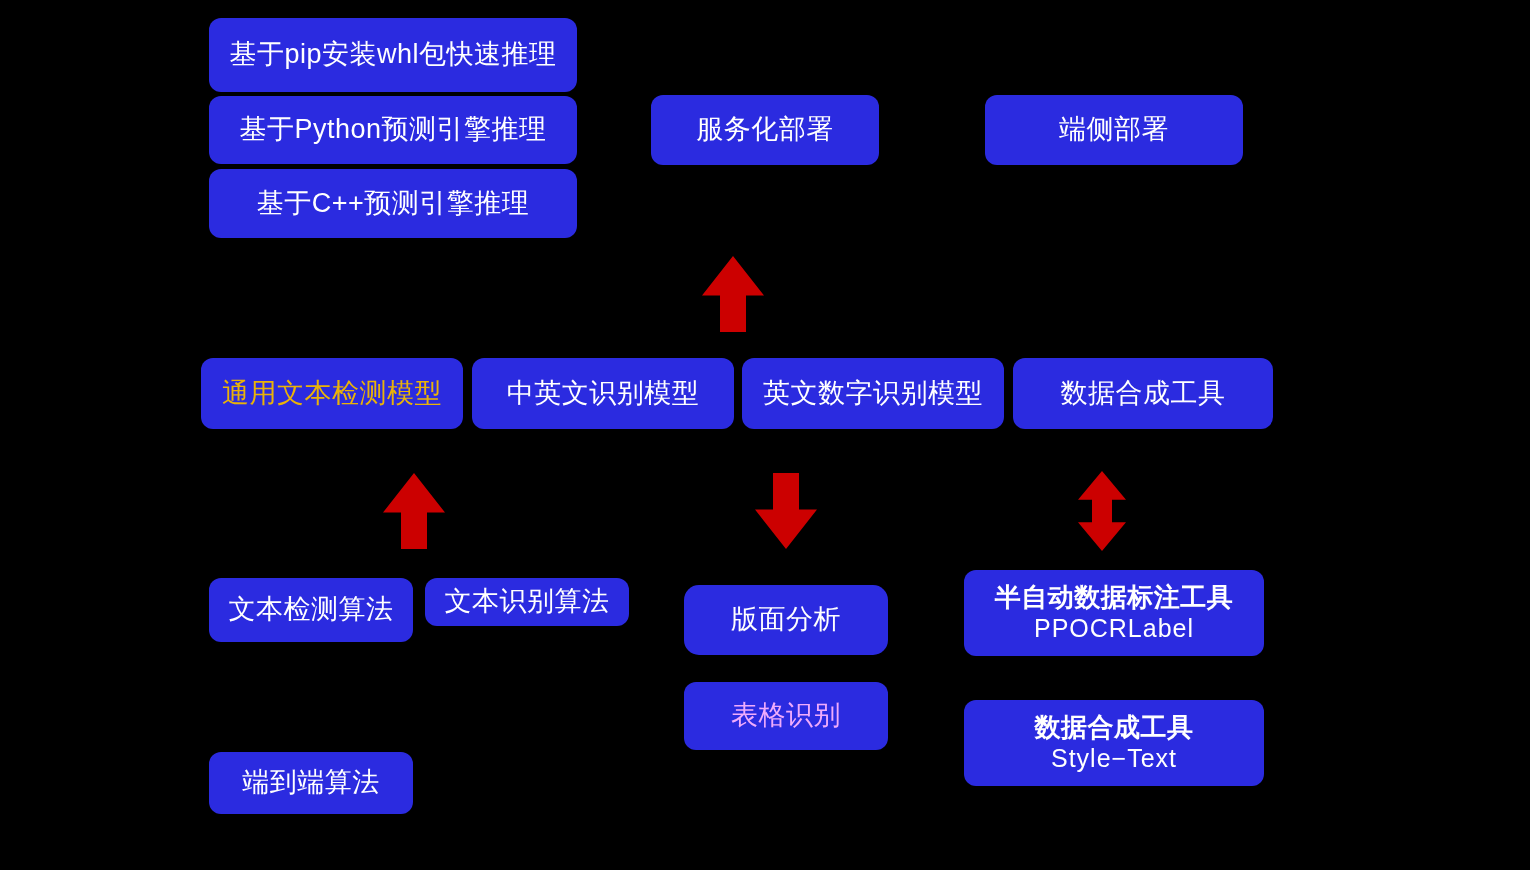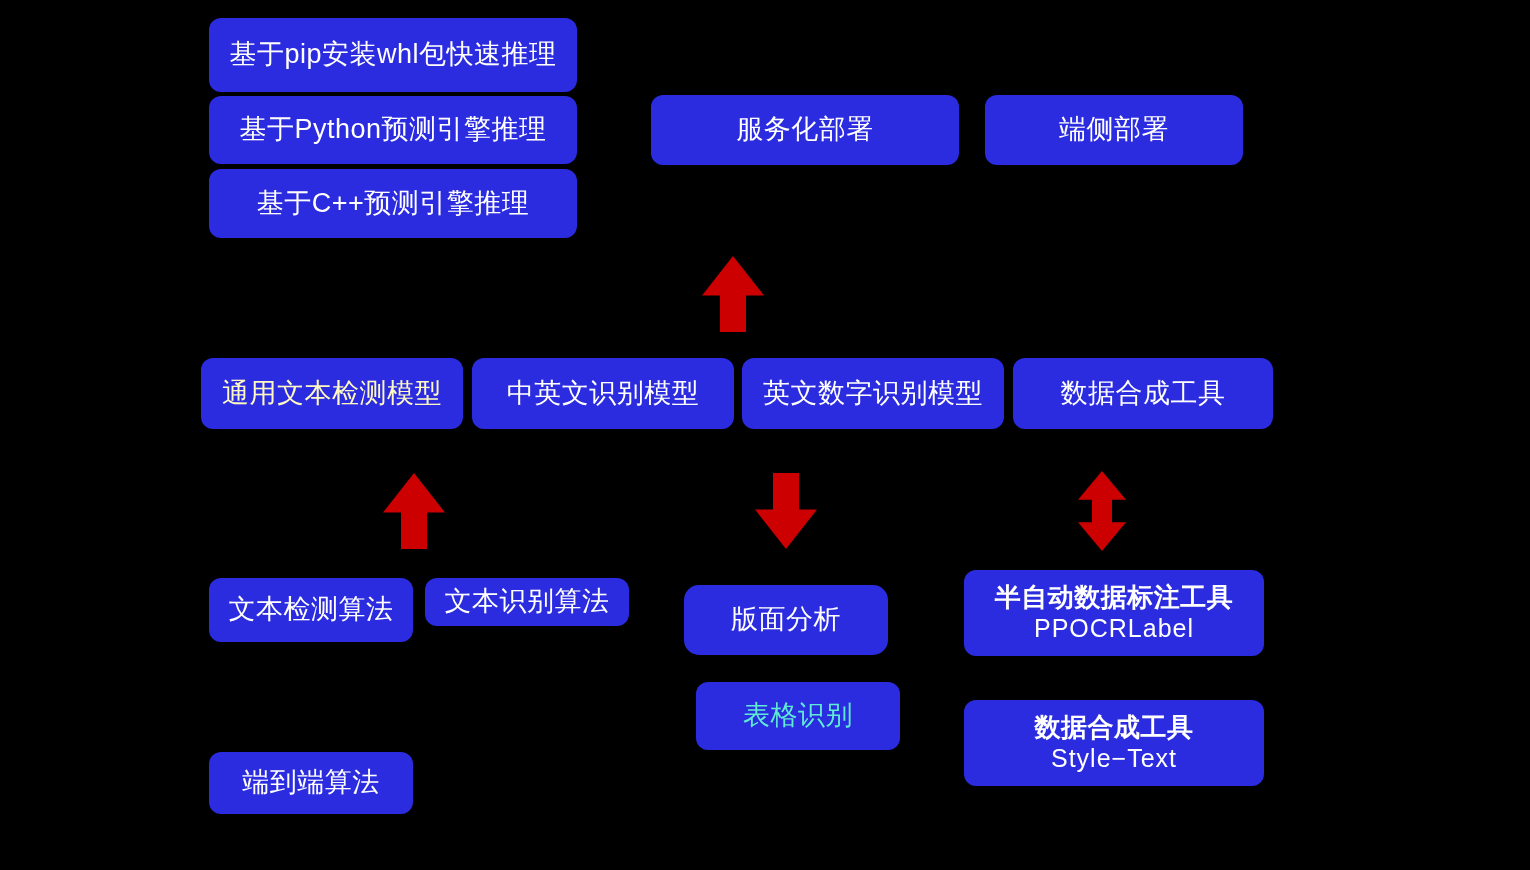--- a/index.html
+++ b/index.html
@@ -59,28 +59,28 @@
   <div class="node" style="left: 209px; top: 18px; width: 368px; height: 74px; background: rgb(43, 43, 224); color: rgb(255, 255, 255);">
     <span class="line1">基于pip安装whl包快速推理</span>
   </div>
   <div class="node" style="left: 209px; top: 96px; width: 368px; height: 68px; background: rgb(43, 43, 224); color: rgb(255, 255, 255);">
     <span class="line1">基于Python预测引擎推理</span>
   </div>
   <div class="node" style="left: 209px; top: 169px; width: 368px; height: 69px; background: rgb(43, 43, 224); color: rgb(255, 255, 255);">
     <span class="line1">基于C++预测引擎推理</span>
   </div>
 
-  <div class="node" style="left: 651px; top: 95px; width: 308px; height: 70px; background: rgb(43, 43, 224); color: rgb(255, 255, 255);">
+  <div class="node" style="left: 651px; top: 95px; width: 228px; height: 70px; background: rgb(43, 43, 224); color: rgb(255, 255, 255);">
     <span class="line1">服务化部署</span>
   </div>
   <div class="node" style="left: 985px; top: 95px; width: 258px; height: 70px; background: rgb(43, 43, 224); color: rgb(255, 255, 255);">
     <span class="line1">端侧部署</span>
   </div>
 
-  <div class="node" style="left: 201px; top: 358px; width: 262px; height: 71px; background: rgb(43, 43, 224); color: #fef9c3;">
+  <div class="node" style="left: 201px; top: 358px; width: 262px; height: 71px; background: rgb(43, 43, 224); color: #eab308;">
     <span class="line1">通用文本检测模型</span>
   </div>
   <div class="node" style="left: 472px; top: 358px; width: 262px; height: 71px; background: rgb(43, 43, 224); color: rgb(255, 255, 255);">
     <span class="line1">中英文识别模型</span>
   </div>
   <div class="node" style="left: 742px; top: 358px; width: 262px; height: 71px; background: rgb(43, 43, 224); color: rgb(255, 255, 255);">
     <span class="line1">英文数字识别模型</span>
   </div>
   <div class="node" style="left: 1013px; top: 358px; width: 260px; height: 71px; background: rgb(43, 43, 224); color: rgb(255, 255, 255);">
     <span class="line1">数据合成工具</span>
@@ -92,21 +92,21 @@
   <div class="node" style="left: 425px; top: 578px; width: 204px; height: 48px; background: rgb(43, 43, 224); color: rgb(255, 255, 255);">
     <span class="line1">文本识别算法</span>
   </div>
   <div class="node" style="left: 209px; top: 752px; width: 204px; height: 62px; background: rgb(43, 43, 224); color: rgb(255, 255, 255);">
     <span class="line1">端到端算法</span>
   </div>
 
   <div class="node" style="left: 684px; top: 585px; width: 204px; height: 70px; background: rgb(43, 43, 224); color: rgb(255, 255, 255); border-radius: 15px;">
     <span class="line1">版面分析</span>
   </div>
-  <div class="node" style="left: 684px; top: 682px; width: 204px; height: 68px; background: rgb(43, 43, 224); color: #5eead4; margin-left: 12px;">
+  <div class="node" style="left: 684px; top: 682px; width: 204px; height: 68px; background: rgb(43, 43, 224); color: #f0abfc;">
     <span class="line1">表格识别</span>
   </div>
 
   <div class="node two-line" style="left: 964px; top: 570px; width: 300px; height: 86px; background: rgb(43, 43, 224); color: rgb(255, 255, 255);">
     <span class="line1">半自动数据标注工具</span>
     <span class="line2">PPOCRLabel</span>
   </div>
   <div class="node two-line" style="left: 964px; top: 700px; width: 300px; height: 86px; background: rgb(43, 43, 224); color: rgb(255, 255, 255);">
     <span class="line1">数据合成工具</span>
     <span class="line2">Style−Text</span>

